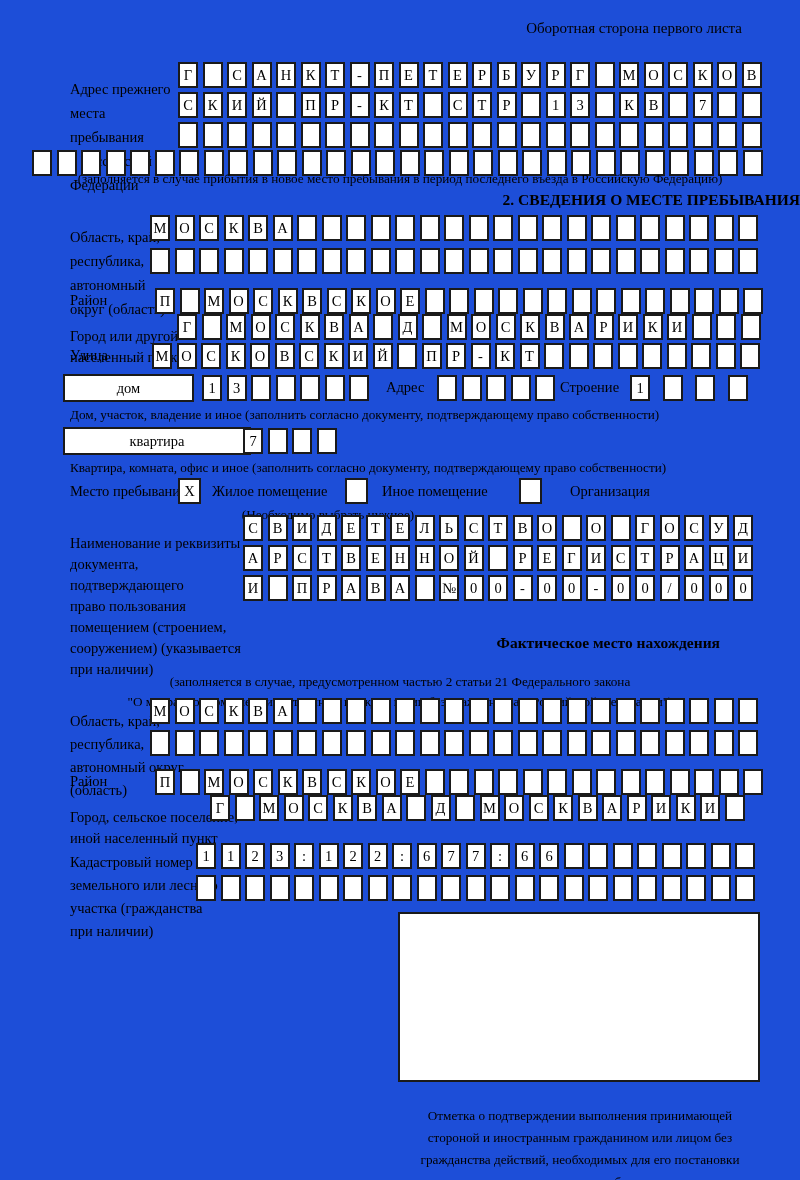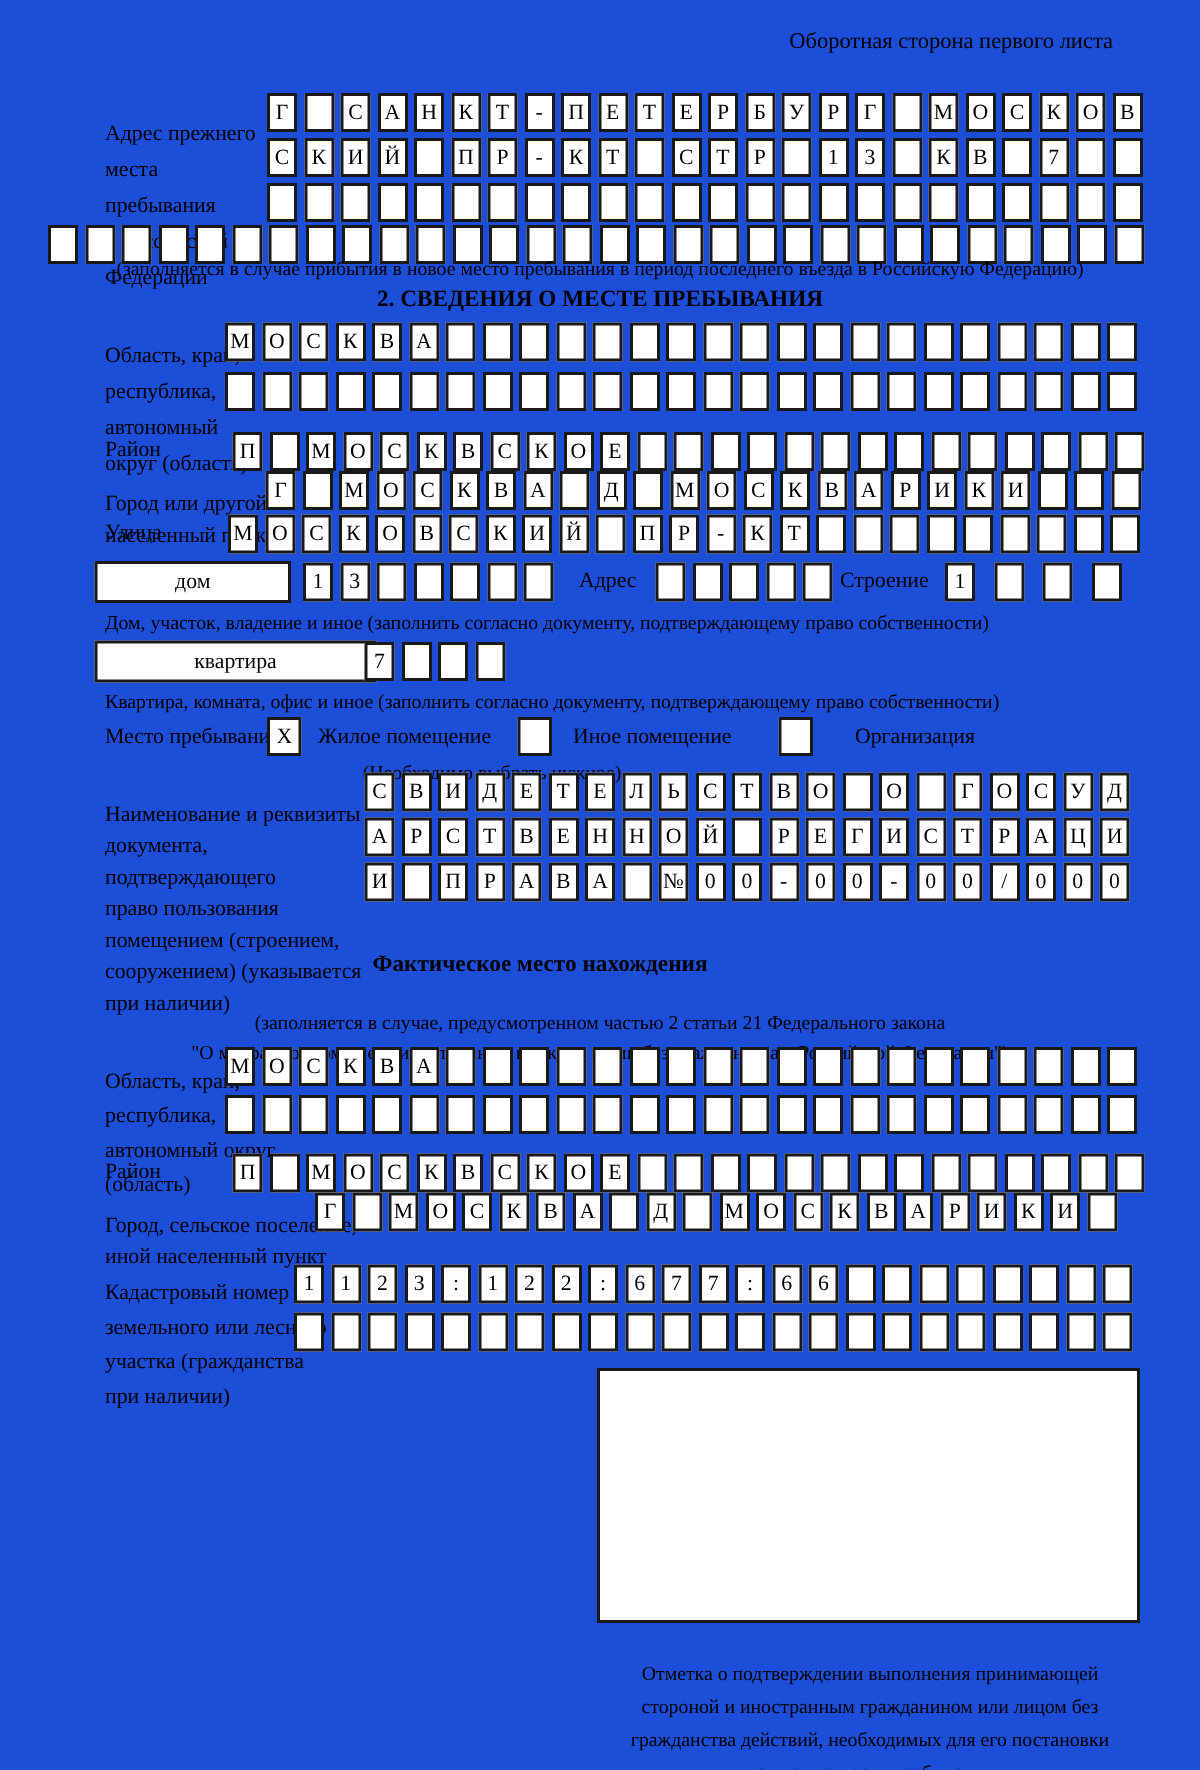--- a/index.html
+++ b/index.html
@@ -4,21 +4,21 @@
 <style>
   :root{ --ink:#000; --bd:#1a1a1a; }
   html,body{margin:0;padding:0;background:#fff;}
   .page{position:relative;width:800px;height:1180px;background:#1d4ed8;overflow:hidden;
         font-family:"Liberation Serif",serif;color:var(--ink);}
   .abs{position:absolute;}
   .lbl{font-size:14.5px;}
   .pre{white-space:pre-line;margin-top:15px;}
   .note{font-size:13.2px;}
   .center{text-align:center;}
-  .heading{font-size:15.5px;font-weight:bold;}
+  .heading{font-size:15.5px;font-weight:bold;text-align:right;}
   .corner{font-size:15px;}
   .cells{display:flex;}
   .cell{box-sizing:border-box;width:20px;height:26px;border:2px solid var(--bd);
         margin-right:4.5px;display:flex;align-items:center;justify-content:center;
         font-size:14.5px;line-height:1;background:#fff;flex:none;}
   .wide .cell{margin-right:12.5px;}
   .fieldbox{box-sizing:border-box;height:28px;border:2px solid var(--bd);
         display:flex;align-items:center;justify-content:center;font-size:14.5px;background:#fff;}
   .chk{box-sizing:border-box;width:23px;height:26px;border:2px solid var(--bd);
         display:flex;align-items:center;justify-content:center;font-size:14.5px;background:#fff;}

